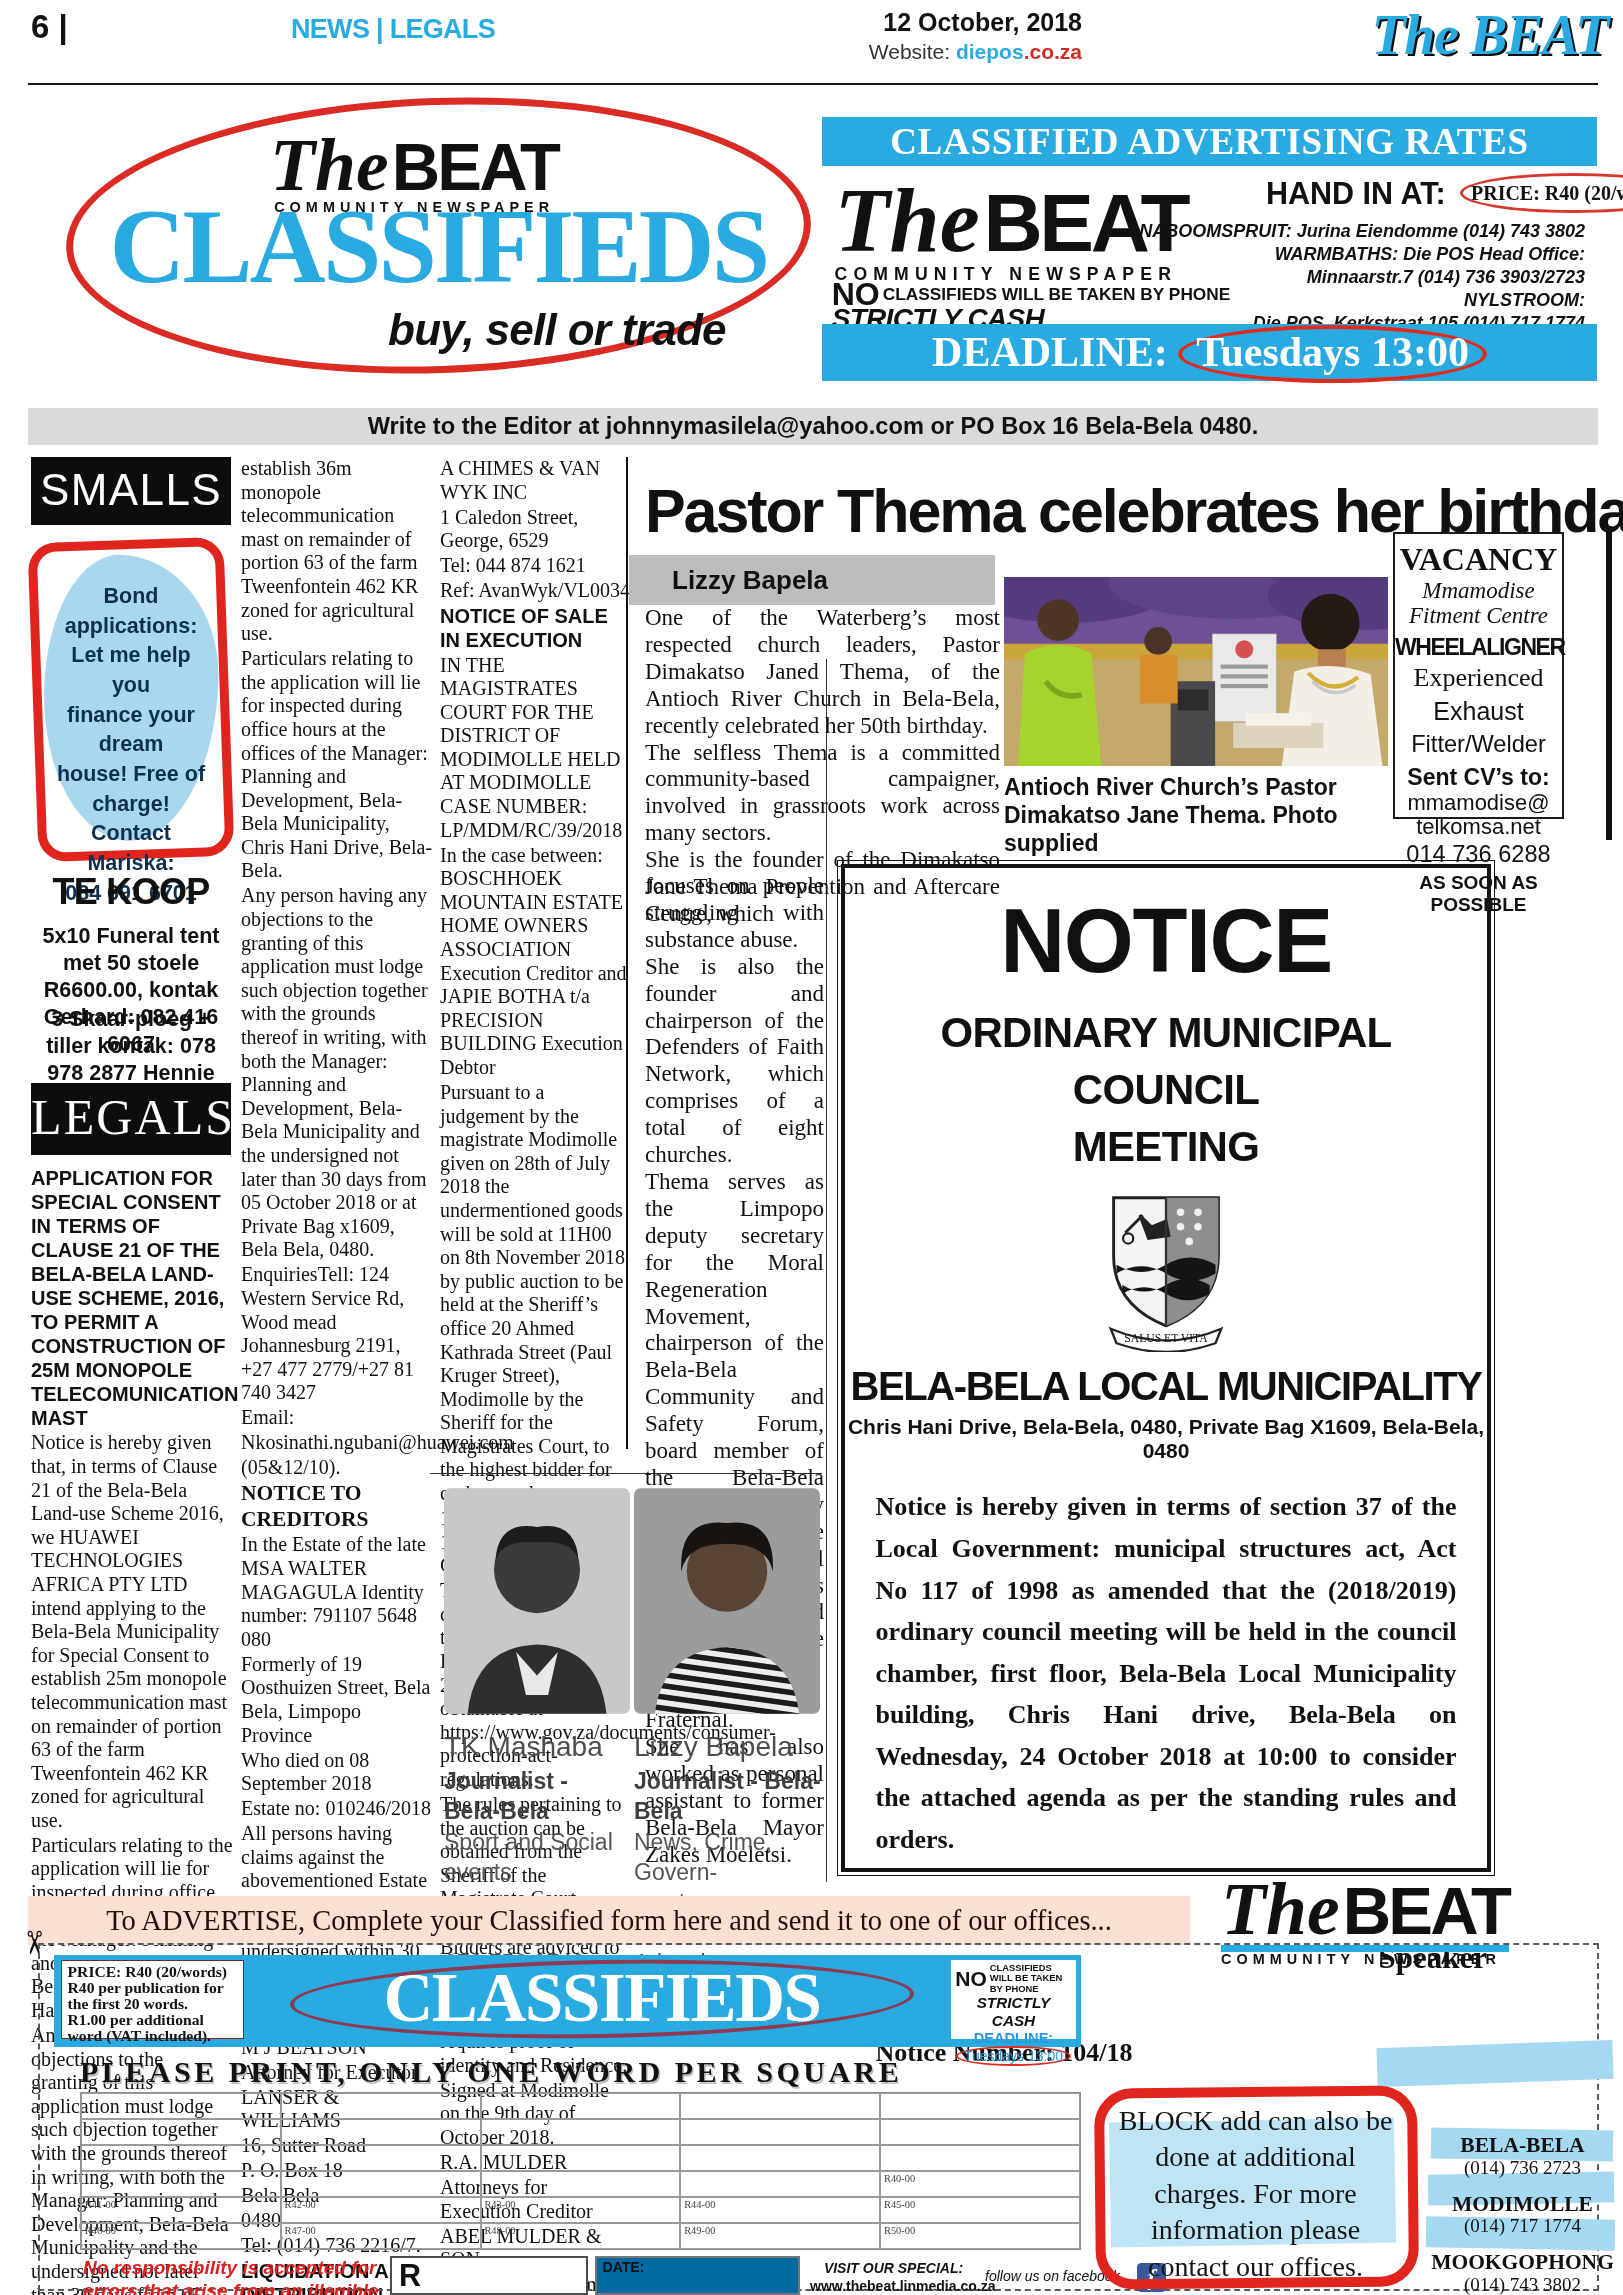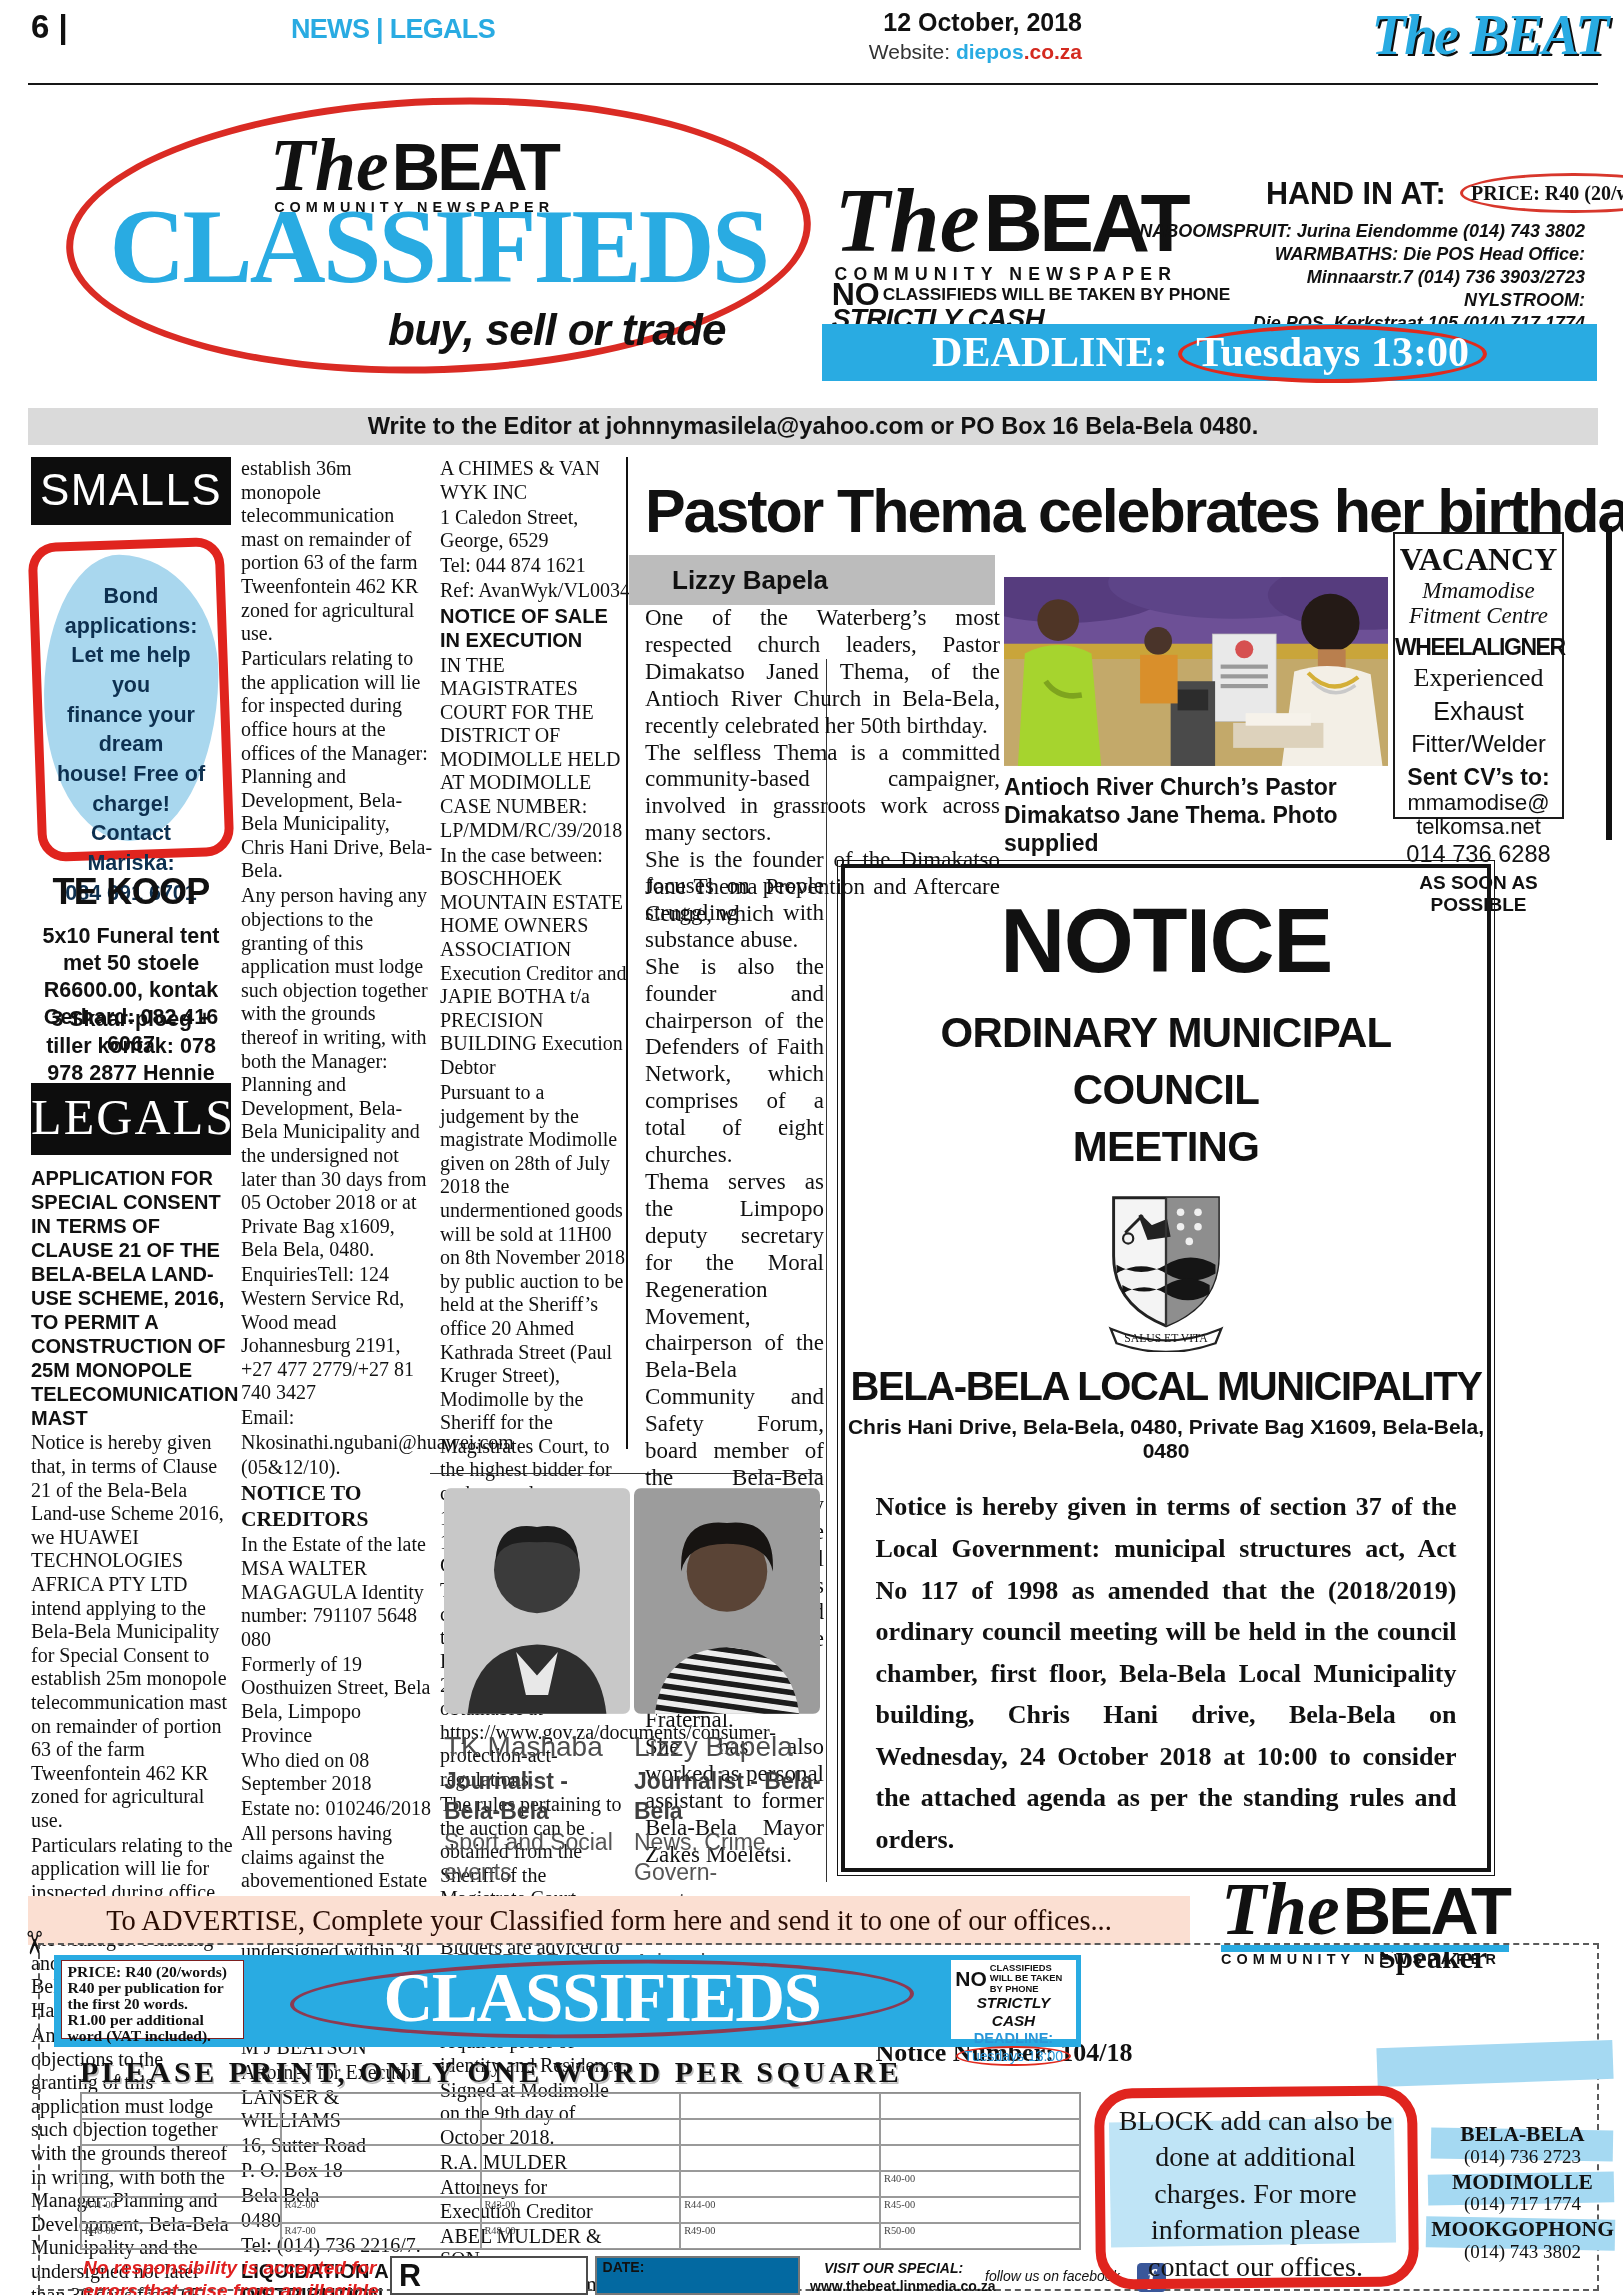--- a/index.html
+++ b/index.html
@@ -168,21 +168,21 @@
            font-family:"Liberation Serif",serif;font-weight:bold;font-size:23.6px;text-align:center;line-height:28px;
            vertical-align:middle;margin-left:5.6px;}
 
   
   .bluepatch{background:#a5d9f2;}
   .blockad{left:1095px;top:2087px;width:323px;height:201px;border:10.4px solid #e0241e;border-radius:38px;
            transform:rotate(-.6deg);box-sizing:border-box;}
   .blockad-text{left:1110px;top:2103px;width:291px;text-align:center;font-family:"Liberation Serif",serif;
                 font-size:28px;line-height:1.3;color:#141414;}
   .offices{left:1424px;top:2120px;width:197px;text-align:center;font-family:"Liberation Serif",serif;}
-  .off-name{font-weight:bold;font-size:21.5px;line-height:1.15;margin-top:2px;}
+  .off-name{font-weight:bold;font-size:21.5px;line-height:1.15;margin-top:13px;}
   .off-phone{font-size:19px;line-height:1.1;}
 </style>
 </head>
 <body>
 
 <div class="abs page-num">6 |</div>
 <div class="abs hdr-section">NEWS | LEGALS</div>
 <div class="abs hdr-center">
   <div class="hdr-date">12 October, 2018</div>
   <div class="hdr-web">
@@ -197,20 +197,21 @@
   <div class="abs cl-oval"></div>
   <div class="abs beatlogo">
     <span class="bl-the">The</span><span class="bl-beat">BEAT</span>
     <div class="bl-sub">COMMUNITY NEWSPAPER</div>
   </div>
   <div class="abs cl-title">CLASSIFIEDS</div>
   <div class="abs cl-tag">buy, sell or trade</div>
 </div>
 
 <div class="abs rates">
+  <div class="abs rates-top">CLASSIFIED ADVERTISING RATES</div>
   <div class="abs rates-mid">
     <div class="abs beatlogo">
       <span class="bl-the">The</span><span class="bl-beat">BEAT</span>
       <div class="bl-sub">COMMUNITY NEWSPAPER</div>
     </div>
     <div class="abs rates-nophone">
       <span class="no-big">NO</span>
       <span class="no-rest">CLASSIFIEDS WILL BE TAKEN BY PHONE</span>
     </div>
     <div class="abs rates-cash">STRICTLY CASH</div>

